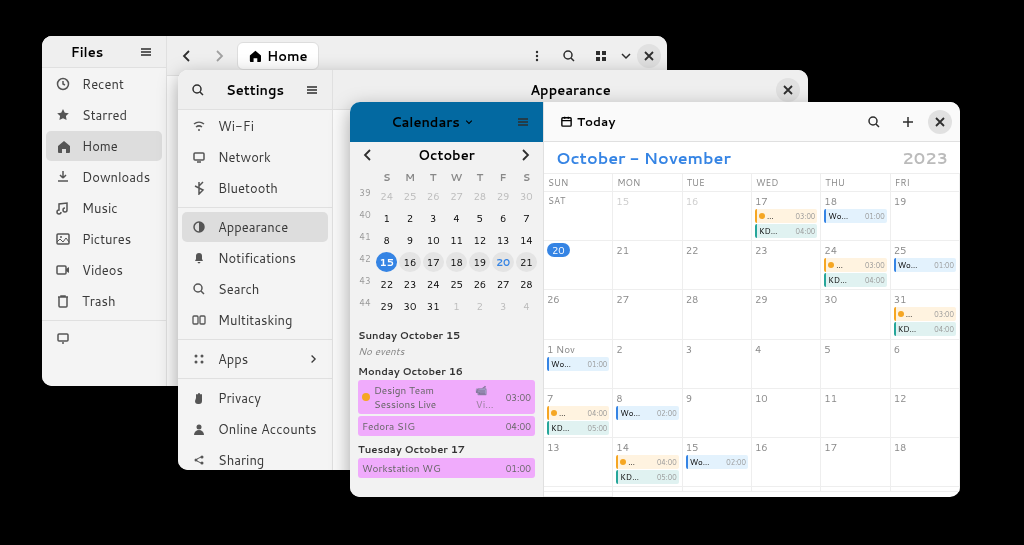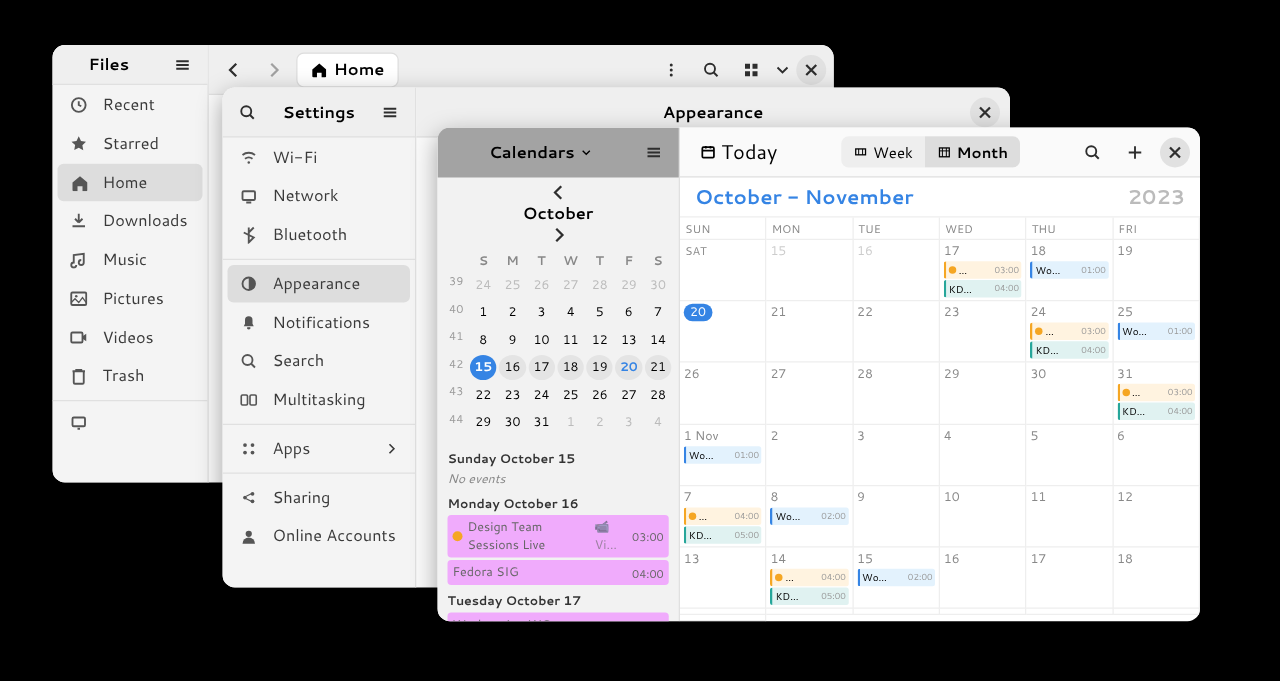--- a/index.html
+++ b/index.html
@@ -28,40 +28,40 @@
   #settings-win .sb-header { height: 40px; display: flex; align-items: center; background: #efefef; border-bottom: 1px solid #e0e0e0; padding: 0 6px; }
   #settings-win .sb-title { font-weight: 700; font-size: 13px; flex: 1; text-align: center; }
   #settings-win .main { margin-left: 155px; height: 100%; }
   #settings-win .main-header { height: 40px; display: flex; align-items: center; justify-content: center; position: relative; background: #efefef; border-bottom: 1px solid #e0e0e0; }
   #settings-win .main-title { font-weight: 700; font-size: 13px; }
   #settings-win .close-main { position: absolute; right: 8px; }
   
   
   #cal-win { left: 350px; top: 102px; width: 610px; height: 395px; background: #fff; }
   #cal-win .left { width: 194px; height: 100%; float: left; background: #f2f2f2; border-right: 1px solid #e0e0e0; }
-  #cal-win .left-header { height: 40px; display: flex; align-items: center; padding: 0 6px; background: #a3a3a3; }
+  #cal-win .left-header { height: 40px; display: flex; align-items: center; padding: 0 6px; background: #0369a1; }
   #cal-win .cal-title { font-weight: 700; font-size: 13px; flex: 1; text-align: center; display: flex; justify-content: center; align-items: center; gap: 4px; }
-  #cal-win .month-nav { display: flex; align-items: center; justify-content: space-between; padding: 4px 10px; font-size: 13px; font-weight: 600; flex-direction: column; }
+  #cal-win .month-nav { display: flex; align-items: center; justify-content: space-between; padding: 4px 10px; font-size: 13px; font-weight: 600; }
   #cal-win .mini-grid { display: grid; grid-template-columns: 18px repeat(7, 1fr); gap: 2px; padding: 2px 6px; font-size: 10px; text-align: center; }
   #cal-win .mini-grid .wk { color: #999; font-size: 9px; }
   #cal-win .mini-grid .hd { color: #888; font-weight: 600; }
   #cal-win .mini-grid .d { padding: 3px 0; border-radius: 50%; }
   #cal-win .mini-grid .d.muted { color: #bbb; }
   #cal-win .mini-grid .d.sel { background: #3584e4; color: #fff; font-weight: 700; }
   #cal-win .mini-grid .d.blue { color: #3584e4; font-weight: 600; }
   #cal-win .agenda { font-size: 10px; padding: 4px 8px; }
   #cal-win .agenda .day { font-weight: 700; margin-top: 6px; color: #333; }
   #cal-win .agenda .noev { font-style: italic; color: #888; margin: 2px 0; }
   #cal-win .agenda .ev { display: flex; align-items: center; gap: 4px; padding: 3px 4px; background: #f0abfc; border-radius: 3px; margin: 2px 0; color: #666; }
   #cal-win .agenda .ev .t { margin-left: auto; font-size: 9px; }
   #cal-win .agenda .dot { width: 8px; height: 8px; border-radius: 50%; background: #f5a623; flex-shrink: 0; }
   
   #cal-win .right { margin-left: 194px; height: 100%; display: flex; flex-direction: column; }
   #cal-win .right-header { height: 40px; display: flex; align-items: center; gap: 6px; padding: 0 8px; background: #fafafa; border-bottom: 1px solid #e0e0e0; }
-  #cal-win .today-btn { display: flex; align-items: center; gap: 4px; font-size: 16px; font-weight: 400; padding: 3px 8px; border-radius: 6px; cursor: pointer; }
+  #cal-win .today-btn { display: flex; align-items: center; gap: 4px; font-size: 12px; font-weight: 700; padding: 3px 8px; border-radius: 6px; cursor: pointer; }
   #cal-win .view-seg { display: flex; background: #eee; border-radius: 6px; overflow: hidden; }
   #cal-win .view-seg div { padding: 4px 10px; font-size: 12px; display: flex; align-items: center; gap: 4px; cursor: pointer; }
   #cal-win .view-seg .active { background: #ddd; font-weight: 600; }
   #cal-win .month-title { display: flex; align-items: baseline; padding: 4px 12px; gap: 30px; }
   #cal-win .month-title .range { color: #3584e4; font-weight: 700; font-size: 16px; }
   #cal-win .month-title .year { margin-left: auto; color: #bbb; font-weight: 700; font-size: 16px; }
   #cal-win .big-grid { flex: 1; display: grid; grid-template-columns: repeat(6, 1fr); grid-template-rows: 18px repeat(6, 1fr); border-top: 1px solid #eee; }
   #cal-win .big-grid .hd { font-size: 9px; color: #888; padding: 2px 4px; border-right: 1px solid #eee; border-bottom: 1px solid #eee; }
   #cal-win .big-grid .cell { border-right: 1px solid #eee; border-bottom: 1px solid #eee; padding: 2px 3px; font-size: 10px; overflow: hidden; position: relative; }
   #cal-win .big-grid .cell .dn { color: #888; font-size: 10px; }
@@ -422,32 +422,40 @@
           <span>Apps</span>
           <span class="spacer"></span>
           <svg viewBox="0 0 14 14" width="10">
             <use href="#i-right"></use>
           </svg>
         </div>
         <div class="sb-sep"></div>
         <div class="sb-item">
           <span class="ico">
             <svg viewBox="0 0 14 14" width="14">
+              <use href="#i-hand"></use>
+            </svg>
+          </span>
+          <span>Privacy</span>
+        </div>
+        <div class="sb-item">
+          <span class="ico">
+            <svg viewBox="0 0 14 14" width="14">
+              <use href="#i-user"></use>
+            </svg>
+          </span>
+          <span>Online Accounts</span>
+        </div>
+        <div class="sb-item">
+          <span class="ico">
+            <svg viewBox="0 0 14 14" width="14">
               <use href="#i-share"></use>
             </svg>
           </span>
           <span>Sharing</span>
-        </div>
-        <div class="sb-item">
-          <span class="ico">
-            <svg viewBox="0 0 14 14" width="14">
-              <use href="#i-user"></use>
-            </svg>
-          </span>
-          <span>Online Accounts</span>
         </div>
       </div>
   </div>
   <div class="main">
     <div class="main-header">
       <span class="main-title">Appearance</span>
       <span class="icon-btn circle close-main">
           <svg viewBox="0 0 14 14">
             <use href="#i-close"></use>
           </svg>
@@ -565,34 +573,20 @@
   </div>
   <div class="right">
     <div class="right-header">
       <span class="today-btn">
         <svg viewBox="0 0 14 14" width="13">
             <use href="#i-cal"></use>
           </svg>
         <span>Today</span>
       </span>
       <span class="spacer"></span>
-      <div class="view-seg">
-        <div>
-            <svg viewBox="0 0 14 14" width="11">
-              <use href="#i-week"></use>
-            </svg>
-            <span>Week</span>
-          </div>
-        <div class="active">
-            <svg viewBox="0 0 14 14" width="11">
-              <use href="#i-month"></use>
-            </svg>
-            <span>Month</span>
-          </div>
-      </div>
       <span class="spacer"></span>
       <span class="icon-btn">
           <svg viewBox="0 0 14 14">
             <use href="#i-search"></use>
           </svg>
         </span>
       <span class="icon-btn">
           <svg viewBox="0 0 14 14">
             <use href="#i-plus"></use>
           </svg>

